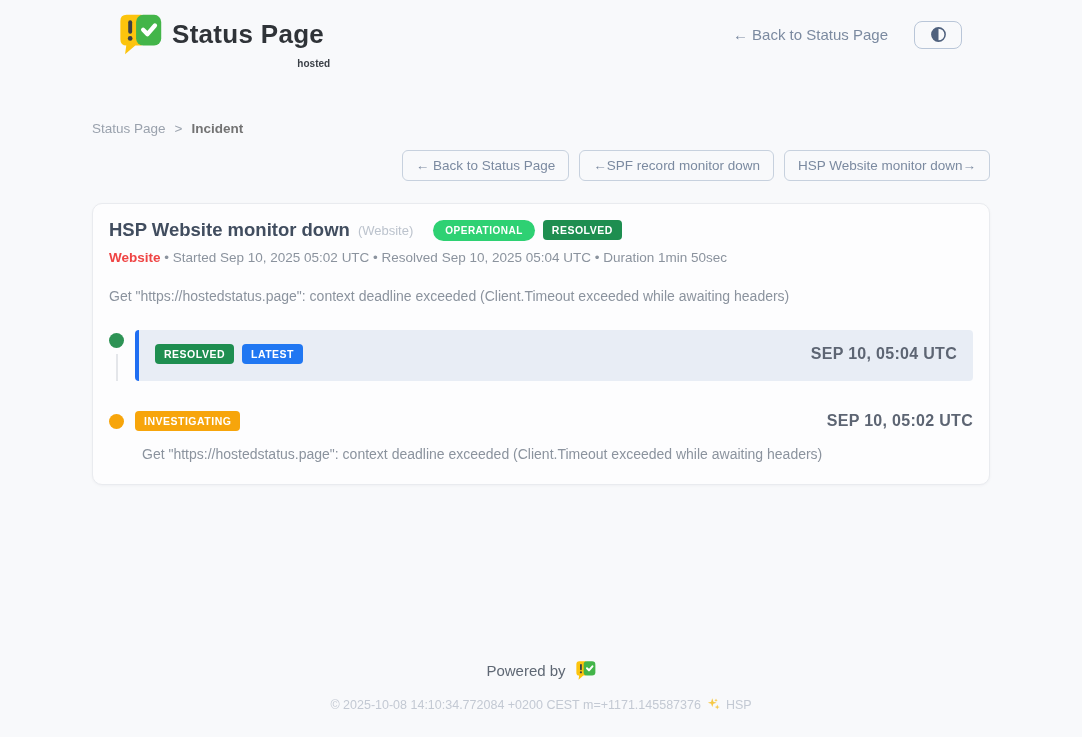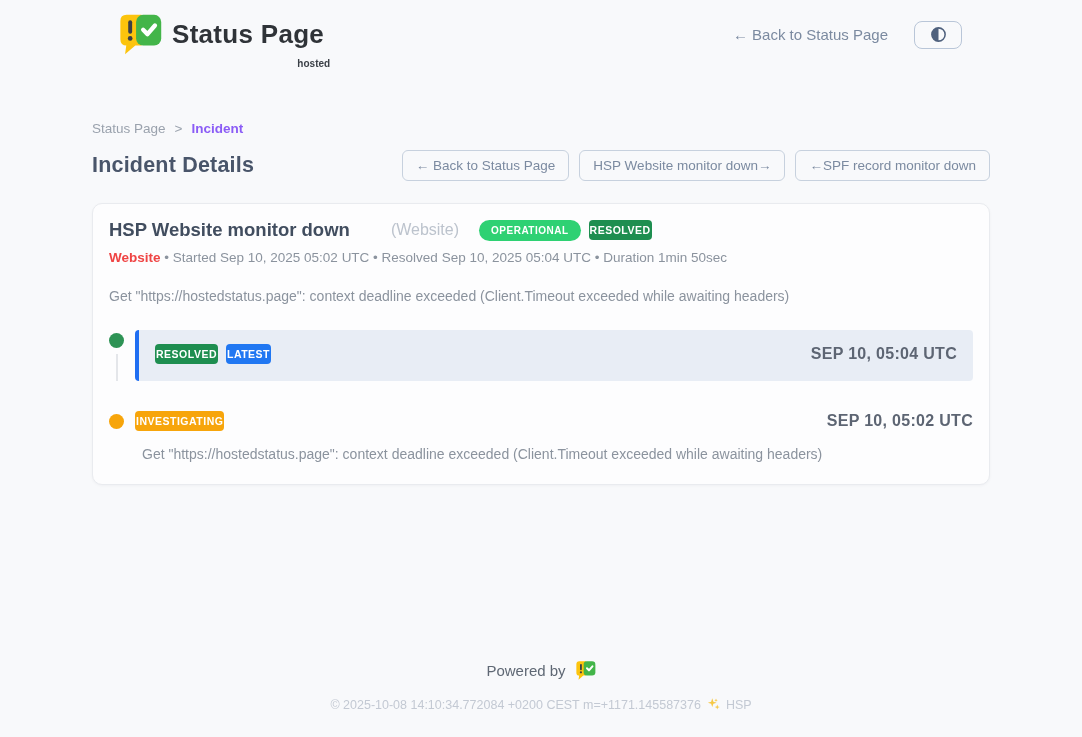--- a/index.html
+++ b/index.html
@@ -26,35 +26,35 @@
   .logo{display:flex;align-items:center;gap:10px;cursor:pointer;}
   .brand{position:relative;font-size:26px;font-weight:700;color:#2f3338;letter-spacing:.3px;padding-right:4px;}
   .brand .hosted{position:absolute;top:-9px;right:-2px;font-size:10px;font-weight:600;color:#3a3f46;letter-spacing:0;margin-top:48px;}
   .spacer{flex:1;}
   .back-link{font-size:15px;color:#7b8aa0;text-decoration:none;cursor:pointer;}
   .theme-toggle{margin-left:26px;width:48px;height:28px;border:1px solid #b9c6d8;border-radius:8px;
     background:transparent;display:flex;align-items:center;justify-content:center;cursor:pointer;}
   
   main{width:898px;margin:0 auto;}
   .breadcrumb{margin-top:66px;font-size:13.5px;color:#9aa2ad;display:flex;gap:9px;align-items:center;}
-  .breadcrumb .current{color:#8b5cf6;font-weight:700;}
+  .breadcrumb .current{color:#737373;font-weight:700;}
   .breadcrumb .root{cursor:pointer;}
   .title-row{margin-top:14px;display:flex;align-items:center;}
   .page-title{font-size:21.5px;font-weight:700;color:#49556a;letter-spacing:.2px;}
   .nav-buttons{margin-left:auto;display:flex;gap:10px;}
   .nav-btn{padding:7px 13px;font-size:13.5px;color:#7b8aa0;border:1px solid #c7d1de;border-radius:6px;
     background:transparent;cursor:pointer;font-family:inherit;white-space:nowrap;}
   
   .card{margin-top:22px;background:#fdfdfe;border:1px solid #e9ebef;border-radius:10px;
     padding:15px 16px 22px;box-shadow:0 1px 3px rgba(20,30,50,.04);}
   .card-title-row{display:flex;align-items:center;gap:8px;flex-wrap:wrap;}
   .incident-title{font-size:18.5px;font-weight:700;color:#414d5f;}
-  .incident-component{font-size:16px;font-weight:500;color:#bcc3cd;margin-left:33px;}
+  .incident-component{font-size:13px;font-weight:500;color:#bcc3cd;}
   .status-badges{margin-left:12px;display:flex;gap:8px;align-items:center;border-radius:7px;}
-  .badge{font-size:10.5px;font-weight:700;color:#fff;padding:4px 1px;border-radius:4px;letter-spacing:.5px;display:inline-block;}
+  .badge{font-size:10.5px;font-weight:700;color:#fff;padding:4px 9px;border-radius:4px;letter-spacing:.5px;display:inline-block;}
   .badge.operational{background:var(--operational-green);border-radius:999px;font-size:10px;padding:5px 12px;}
   .badge.resolved{background:var(--resolved-green);}
   .badge.latest{background:var(--latest-blue);}
   .badge.investigating{background:var(--investigating-orange);}
   .meta-line{margin-top:9px;font-size:13.5px;color:#8b939e;}
   .meta-line b{color:#ef4444;font-weight:700;}
   .incident-description{margin-top:23px;font-size:14px;color:#8b939e;}
   
   .timeline{margin-top:26px;}
   .tl-item{display:flex;}
@@ -110,25 +110,24 @@
 </header>
 
 <main>
   <nav class="breadcrumb">
     <span class="root">Status Page</span>
     <span>&gt;</span>
     <span class="current">Incident</span>
   </nav>
 
   <div class="title-row">
-    <h1 class="page-title">Incident Details</h1>
     <div class="nav-buttons">
       <button class="nav-btn">← Back to Status Page</button>
+      <button class="nav-btn">←SPF record monitor down</button>
       <button class="nav-btn">HSP Website monitor down→</button>
-      <button class="nav-btn">←SPF record monitor down</button>
     </div>
   </div>
 
   <section class="card">
     <div class="card-title-row">
       <h2 class="incident-title">HSP Website monitor down</h2>
       <span class="incident-component">(Website)</span>
       <span class="status-badges">
         <span class="badge operational">OPERATIONAL</span>
         <span class="badge resolved">RESOLVED</span>

